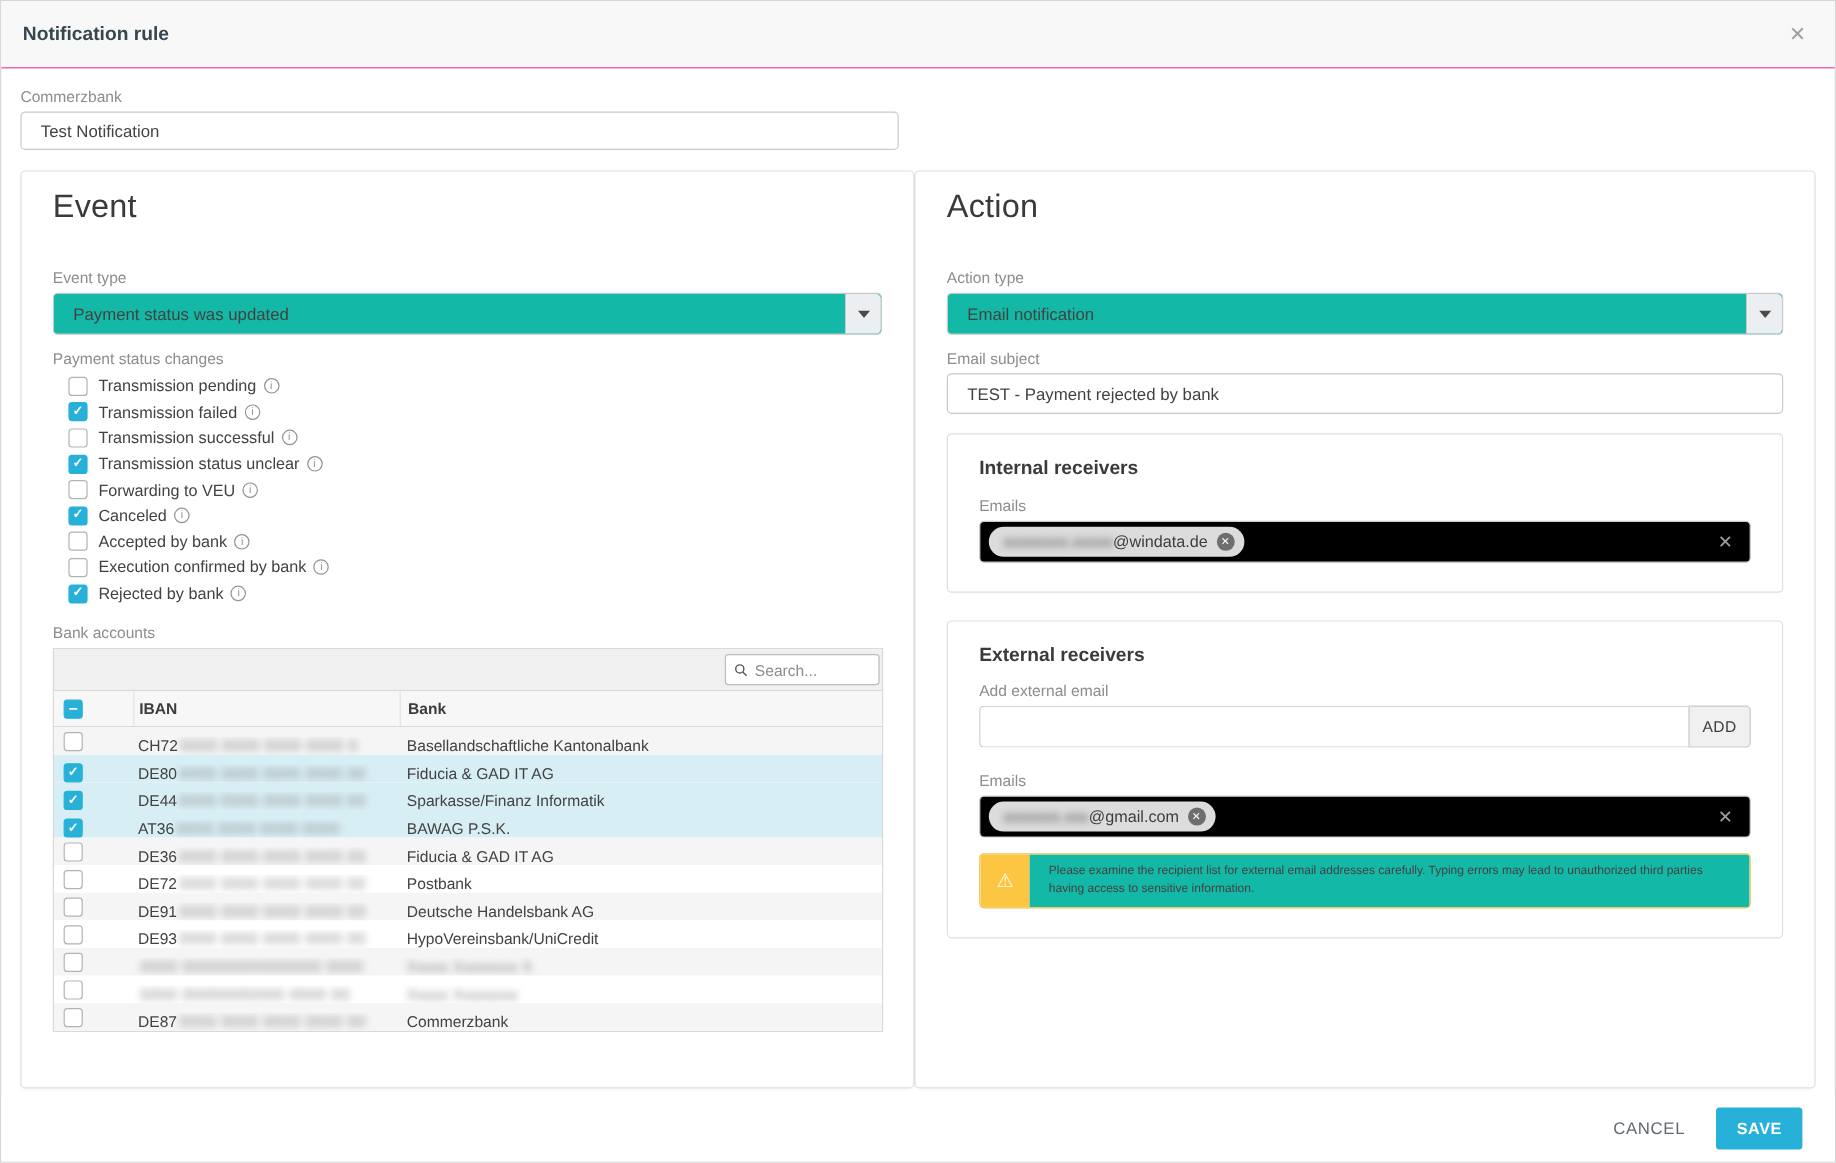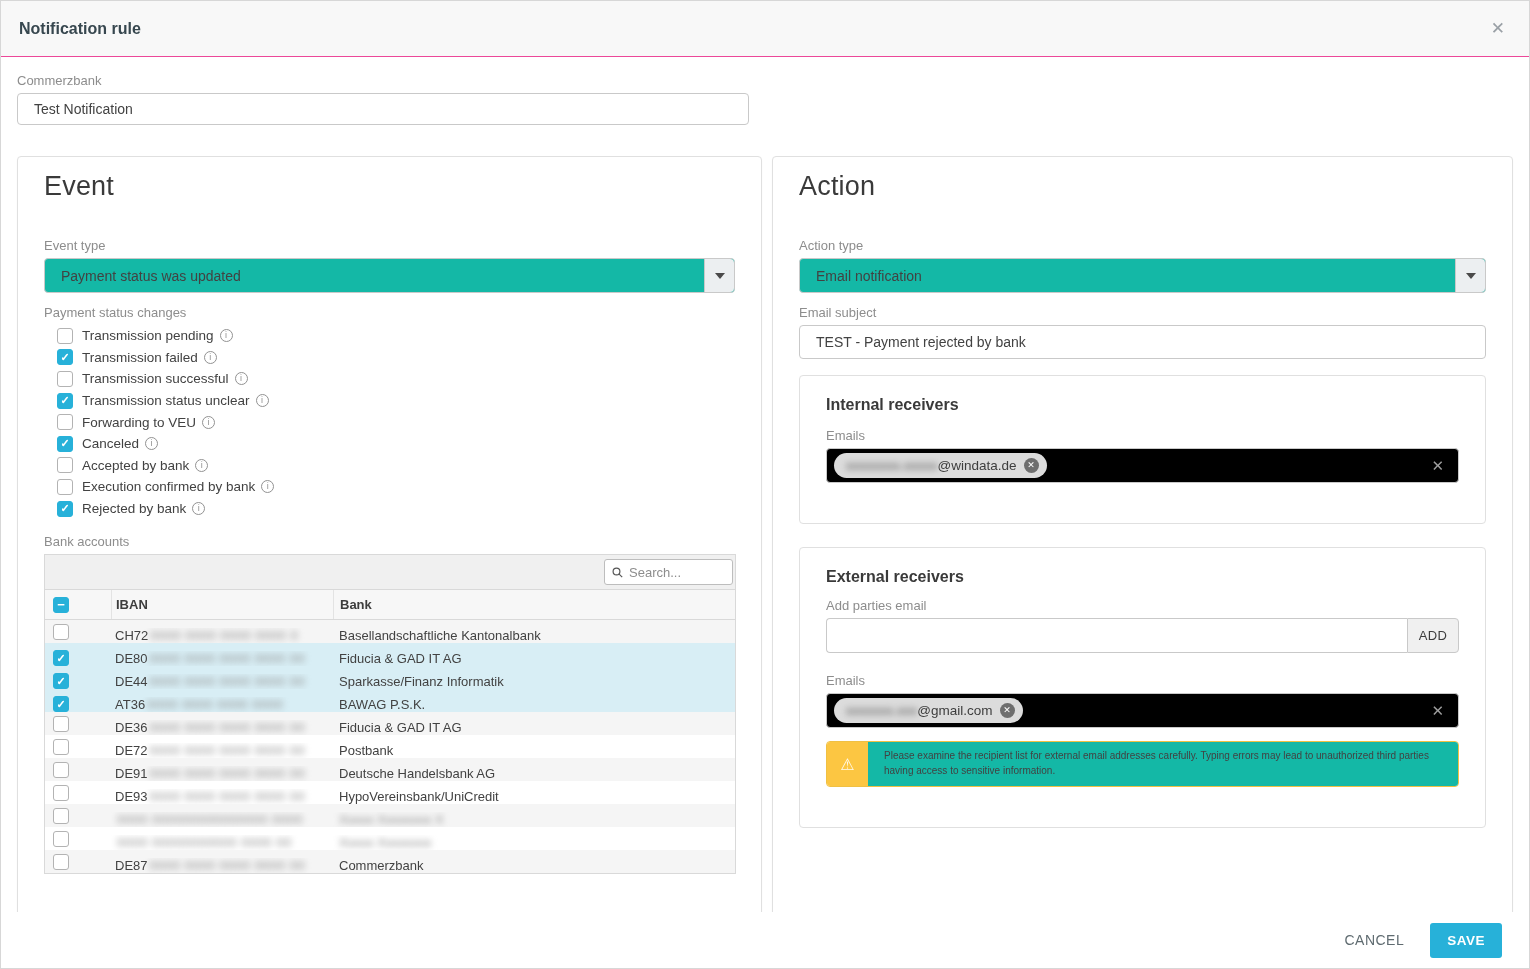--- a/index.html
+++ b/index.html
@@ -31,21 +31,21 @@
   }
   
   .dlg-body{padding:16px}
   .field-label{font-size:13px;color:var(--label);margin-bottom:5px;display:block}
   .text-input{
     width:100%;height:32px;border:1px solid var(--input-border);border-radius:4px;
     font-family:inherit;font-size:14px;color:var(--text);padding:0 16px;background:#fff;outline:none;
   }
   .desc-block{width:732px}
   
-  .panels{display:flex;gap:10px;margin-top:31px}
+  .panels{display:flex;margin-top:17px}
   .panel{
     border:1px solid var(--border);border-radius:4px;background:#fff;height:765px;
     padding:14px 26px 0 26px;box-shadow:0 1px 2px rgba(0,0,0,.03);
   }
   .panel-event{width:745px}
   .panel-action{flex:1}
   .panel h1{font-size:27px;font-weight:500;color:#3a3a3a;letter-spacing:.2px}
   .sect-gap{margin-top:36px}
   
   .select{
@@ -95,21 +95,21 @@
   .thead .c2{border-left:1px solid #e3e3e3;height:100%;display:flex;align-items:center}
   .thead .c3{border-left:1px solid #e3e3e3;height:100%;display:flex;align-items:center}
   .trow{display:flex;height:23px;align-items:flex-end;background:#fff;cursor:pointer}
   .trow:nth-child(odd){background:var(--row-odd)}
   .trow.selected{background:var(--row-sel) !important}
   .blur{filter:blur(3px);color:#8f8f8f;user-select:none}
   .iban-blur{letter-spacing:.5px;margin-left:2px}
   
   .card{
     border:1px solid var(--border);border-radius:4px;background:#fff;
-    padding:20px 26px 40px 26px;
+    padding:20px 26px 24px 26px;
   }
   .card h2{font-size:16px;font-weight:bold;color:#3a3a3a}
   .card .field-label{margin-top:14px}
   .chip-field{
     height:35px;border:1px solid var(--input-border);border-radius:4px;
     display:flex;align-items:center;padding:0 14px 0 7px;background:#000000;
   }
   .chip{
     background:#dcdcdc;border-radius:16px;height:25px;display:inline-flex;align-items:center;
     padding:0 8px 0 12px;font-size:13.5px;color:#3d3d3d;
@@ -338,21 +338,21 @@
               <span class="local">xxxxxxxx.xxxxx</span>
                 <span>@windata.de</span>
               <span class="chip-x"></span>
             </span>
             <button class="clear-x">✕</button>
           </div>
         </div>
 
         <div class="card mt23">
           <h2>External receivers</h2>
-          <label class="field-label" style="margin-top:12px">Add parties email</label>
+          <label class="field-label" style="margin-top:12px">Add external email</label>
           <div class="add-row">
             <input style="">
             <button class="add-btn">ADD</button>
           </div>
           <label class="field-label mt20" style="margin-top:20px">Emails</label>
           <div class="chip-field">
             <span class="chip">
               <span class="local">xxxxxxx.xxx</span>
                 <span>@gmail.com</span>
               <span class="chip-x"></span>

